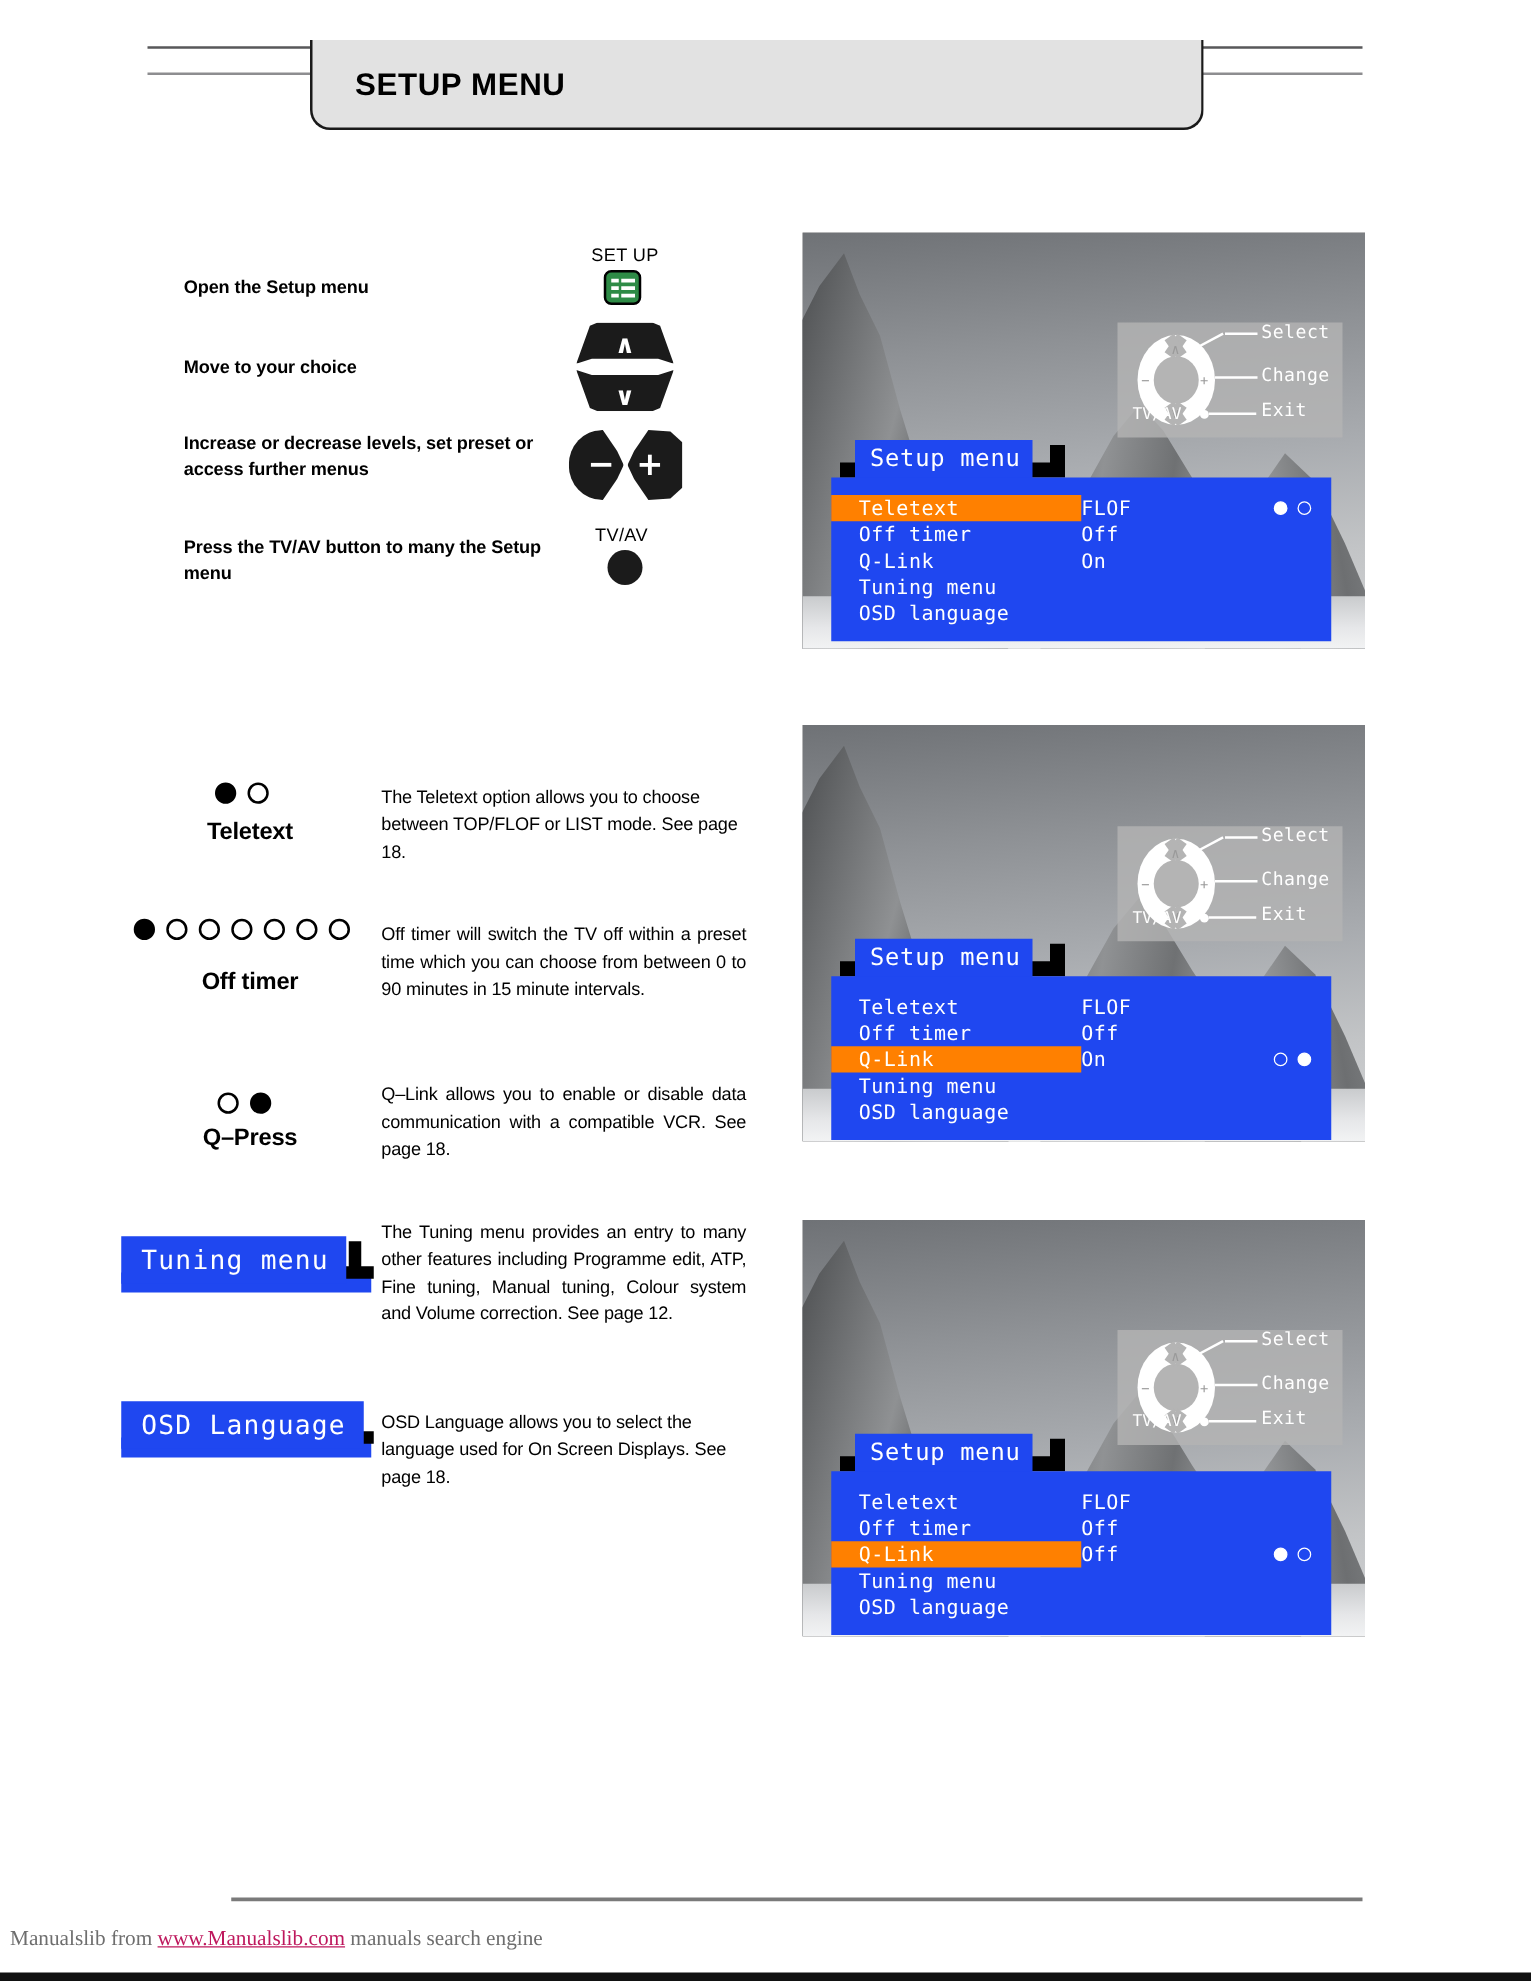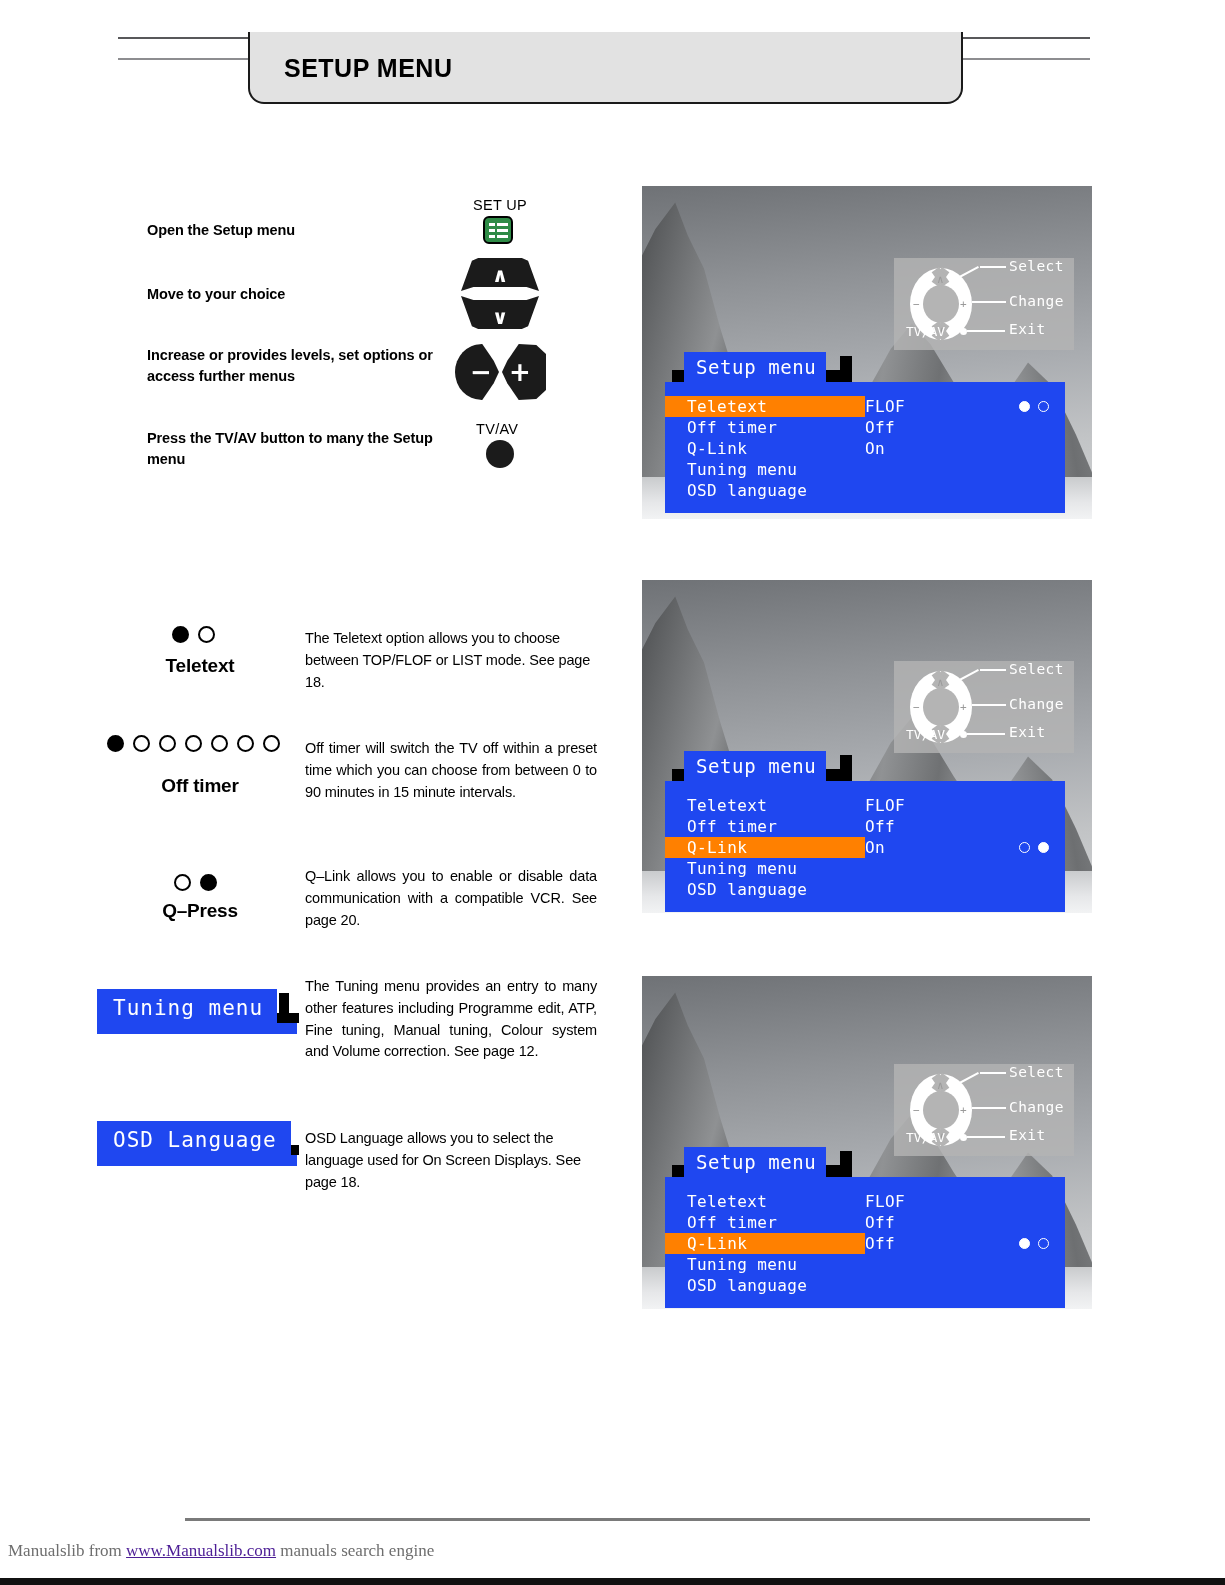--- a/index.html
+++ b/index.html
@@ -354,21 +354,21 @@
   }
   #footer-text {
     position: absolute;
     left: 8px; top: 1541px;
     font-family: "Liberation Serif", serif;
     font-size: 17px;
     color: #6e6e6e;
     white-space: nowrap;
   }
   #footer-text .link {
-    color: #4c1d95;
+    color: #be185d;
     text-decoration: underline;
   }
   #footer-bottom-bar {
     position: absolute;
     left: 0; top: 1578px;
     width: 1225px; height: 7px;
     background: #111;
   }
 </style>
 </head>
@@ -393,21 +393,21 @@
 
 <div class="instr-row instr-text" style="left:147px; top:284px; width:300px;">Move to your choice</div>
 
 <div class="nav-key" id="key-up">
   <span class="nav-key-glyph">∧</span>
 </div>
 <div class="nav-key" id="key-down">
   <span class="nav-key-glyph">∨</span>
 </div>
 
-<div class="instr-row instr-text" style="left:147px; top:345px; width:300px;">Increase or provides levels, set options or access further menus</div>
+<div class="instr-row instr-text" style="left:147px; top:345px; width:300px;">Increase or decrease levels, set preset or access further menus</div>
 
 <div class="pm-key" id="key-minus">
   <span>−</span>
 </div>
 <div class="pm-key" id="key-plus">
   <span>+</span>
 </div>
 
 <div class="instr-row instr-text" style="left:147px; top:428px; width:300px;">Press the TV/AV button to many the Setup menu</div>
 
@@ -431,21 +431,21 @@
   <span class="dot"></span>
 </div>
 <div class="legend-caption" style="left:120px; top:775px; width:160px;">Off timer</div>
 <div class="legend-body justified" style="left:305px; top:738px;">Off timer will switch the TV off within a preset time which you can choose from between 0 to 90 minutes in 15 minute intervals.</div>
 
 <div class="legend-dots" style="left:174px; top:874px;">
   <span class="dot"></span>
   <span class="dot filled"></span>
 </div>
 <div class="legend-caption" style="left:120px; top:900px; width:160px;">Q–Press</div>
-<div class="legend-body justified" style="left:305px; top:866px;">Q–Link allows you to enable or disable data communication with a compatible VCR. See page 20.</div>
+<div class="legend-body justified" style="left:305px; top:866px;">Q–Link allows you to enable or disable data communication with a compatible VCR. See page 18.</div>
 
 <div class="osd-chip-wrap" style="left:97px; top:985px;">
   <div class="osd-chip-under" style="left:0px;  top:33px; width:200px; height:16px;"></div>
   <div class="osd-chip-shadow" style="left:8px;  top:28px; width:194px; height:10px;"></div>
   <div class="osd-chip-shadow" style="left:182px; top:8px;  width:10px;  height:28px;"></div>
   <div class="osd-chip" style="left:0px; top:4px;">Tuning menu</div>
 </div>
 <div class="legend-body justified" style="left:305px; top:976px;">The Tuning menu provides an entry to many other features including Programme edit, ATP, Fine tuning, Manual tuning, Colour system and Volume correction. See page 12.</div>
 
 <div class="osd-chip-wrap" style="left:97px; top:1117px;">

